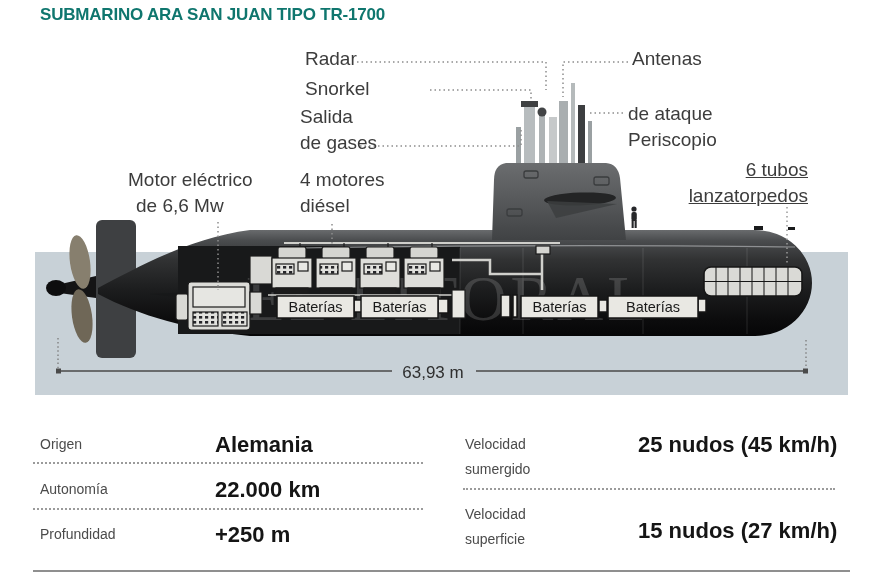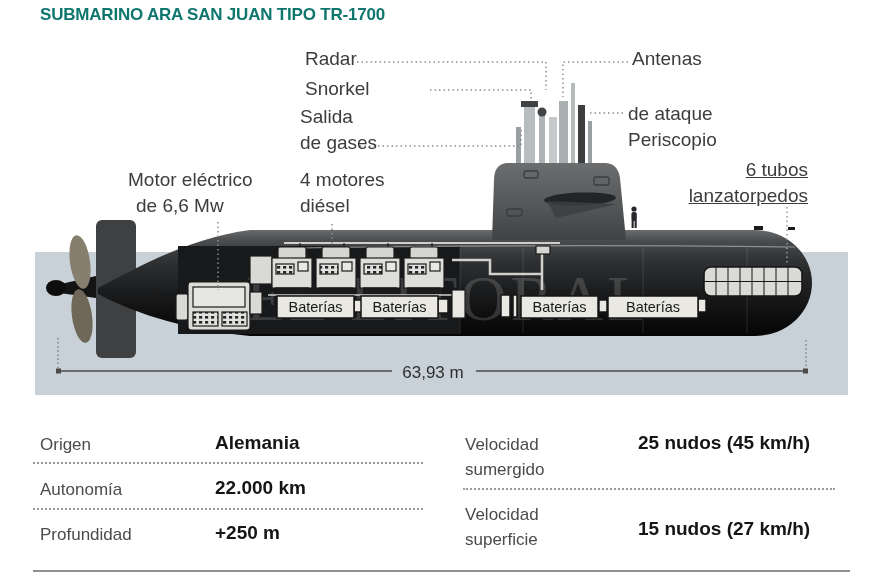--- a/index.html
+++ b/index.html
@@ -2,22 +2,22 @@
 <html><head>
 <meta charset="utf-8">
 <style>
   html,body{margin:0;padding:0;background:#fff;}
   #canvas{position:relative;width:870px;height:580px;background:#ffffff;overflow:hidden;
           font-family:"Liberation Sans", sans-serif;}
   .title{position:absolute;left:40px;top:5px;font-size:17px;font-weight:700;color:#0f766e;letter-spacing:-0.2px;white-space:nowrap;}
   svg{position:absolute;left:0;top:0;}
   .lbl{position:absolute;font-size:19px;line-height:26px;color:#3c3c3c;white-space:nowrap;}
   .lbl.right{text-align:right;text-decoration:underline;}
-  .spec-label{position:absolute;font-size:17px;line-height:25px;color:#4b4b4b;white-space:nowrap;}
-  .spec-value{position:absolute;font-size:19px;font-weight:700;color:#151515;white-space:nowrap;}
+  .spec-label{position:absolute;font-size:14px;line-height:25px;color:#4b4b4b;white-space:nowrap;}
+  .spec-value{position:absolute;font-size:22px;font-weight:700;color:#151515;white-space:nowrap;}
   .sep-dotted{position:absolute;height:0;border-top:2px dotted #9b9b9b;}
   .baseline-rule{position:absolute;height:0;border-top:2px solid #8f8f8f;}
 </style>
 </head>
 <body>
 
 <div id="canvas">
 
   <div class="title">SUBMARINO ARA SAN JUAN TIPO TR-1700</div>
 

